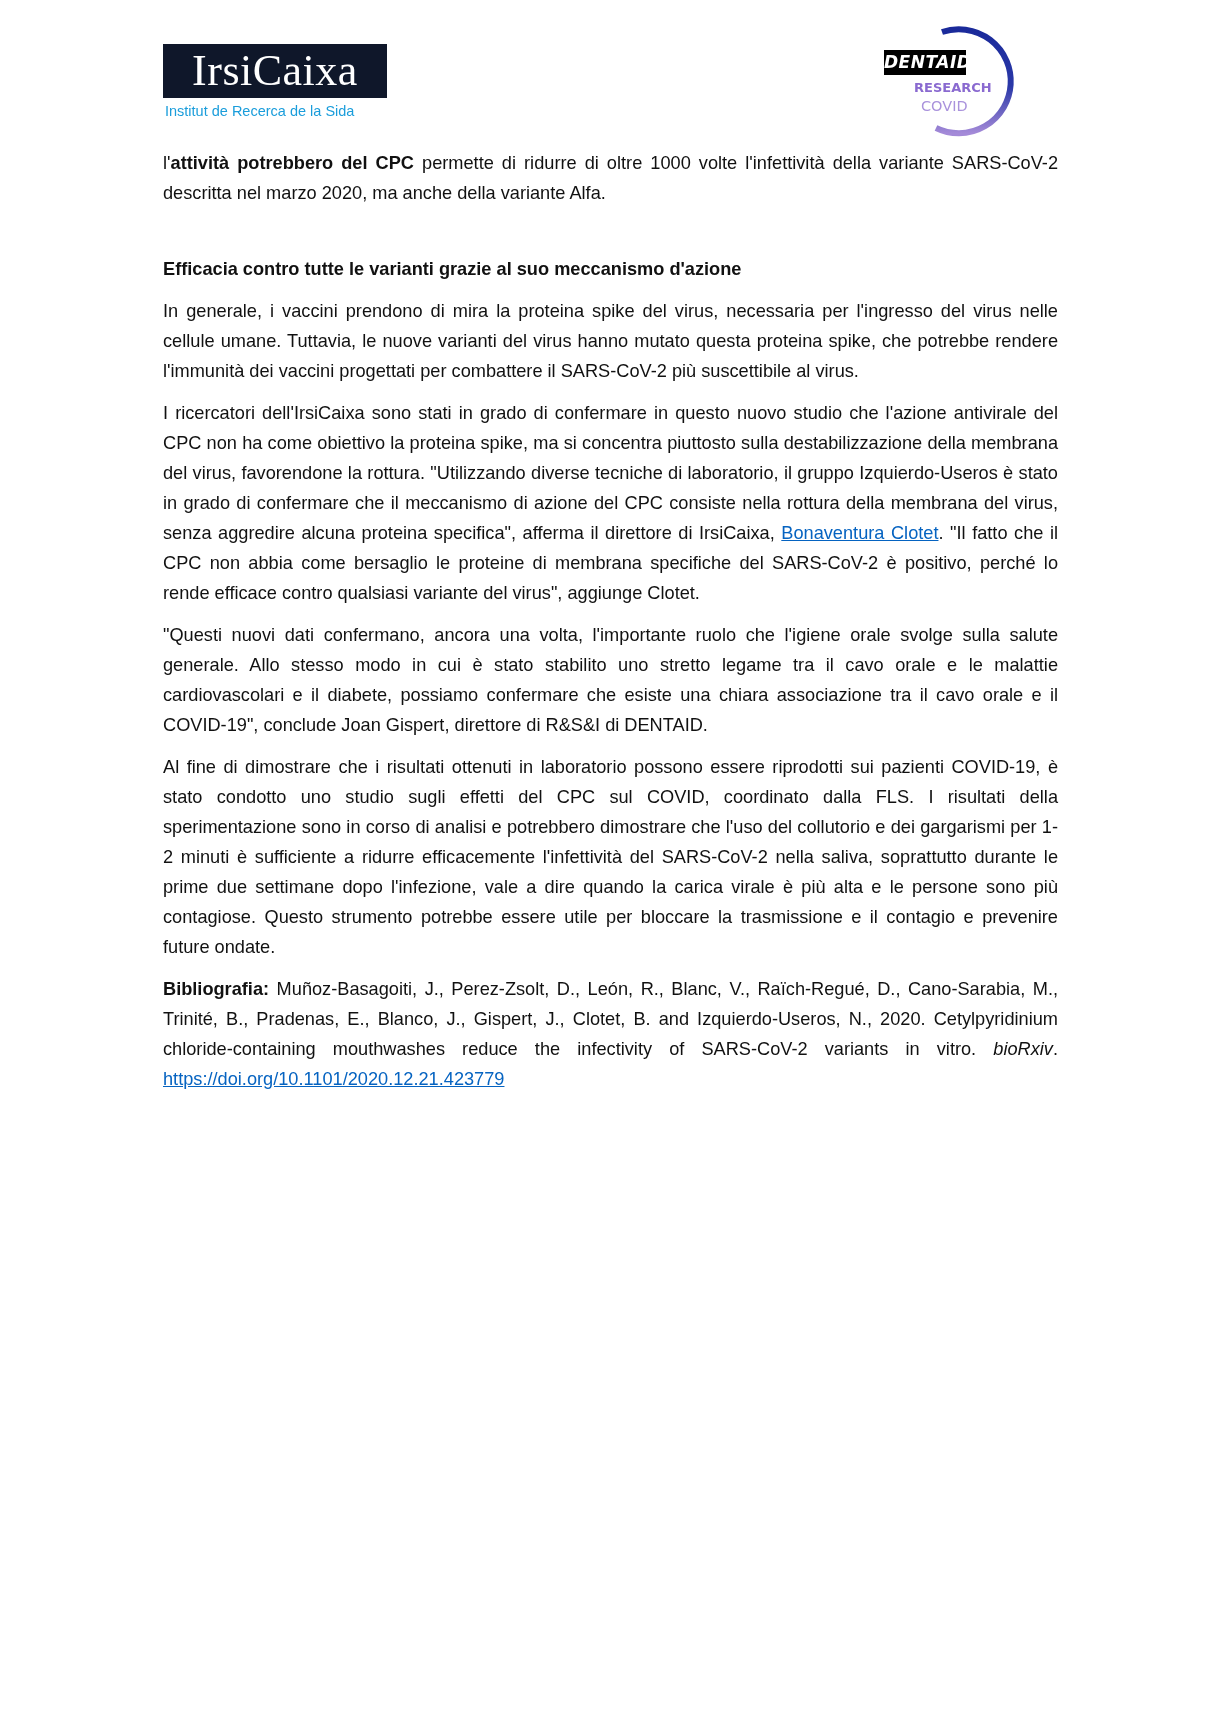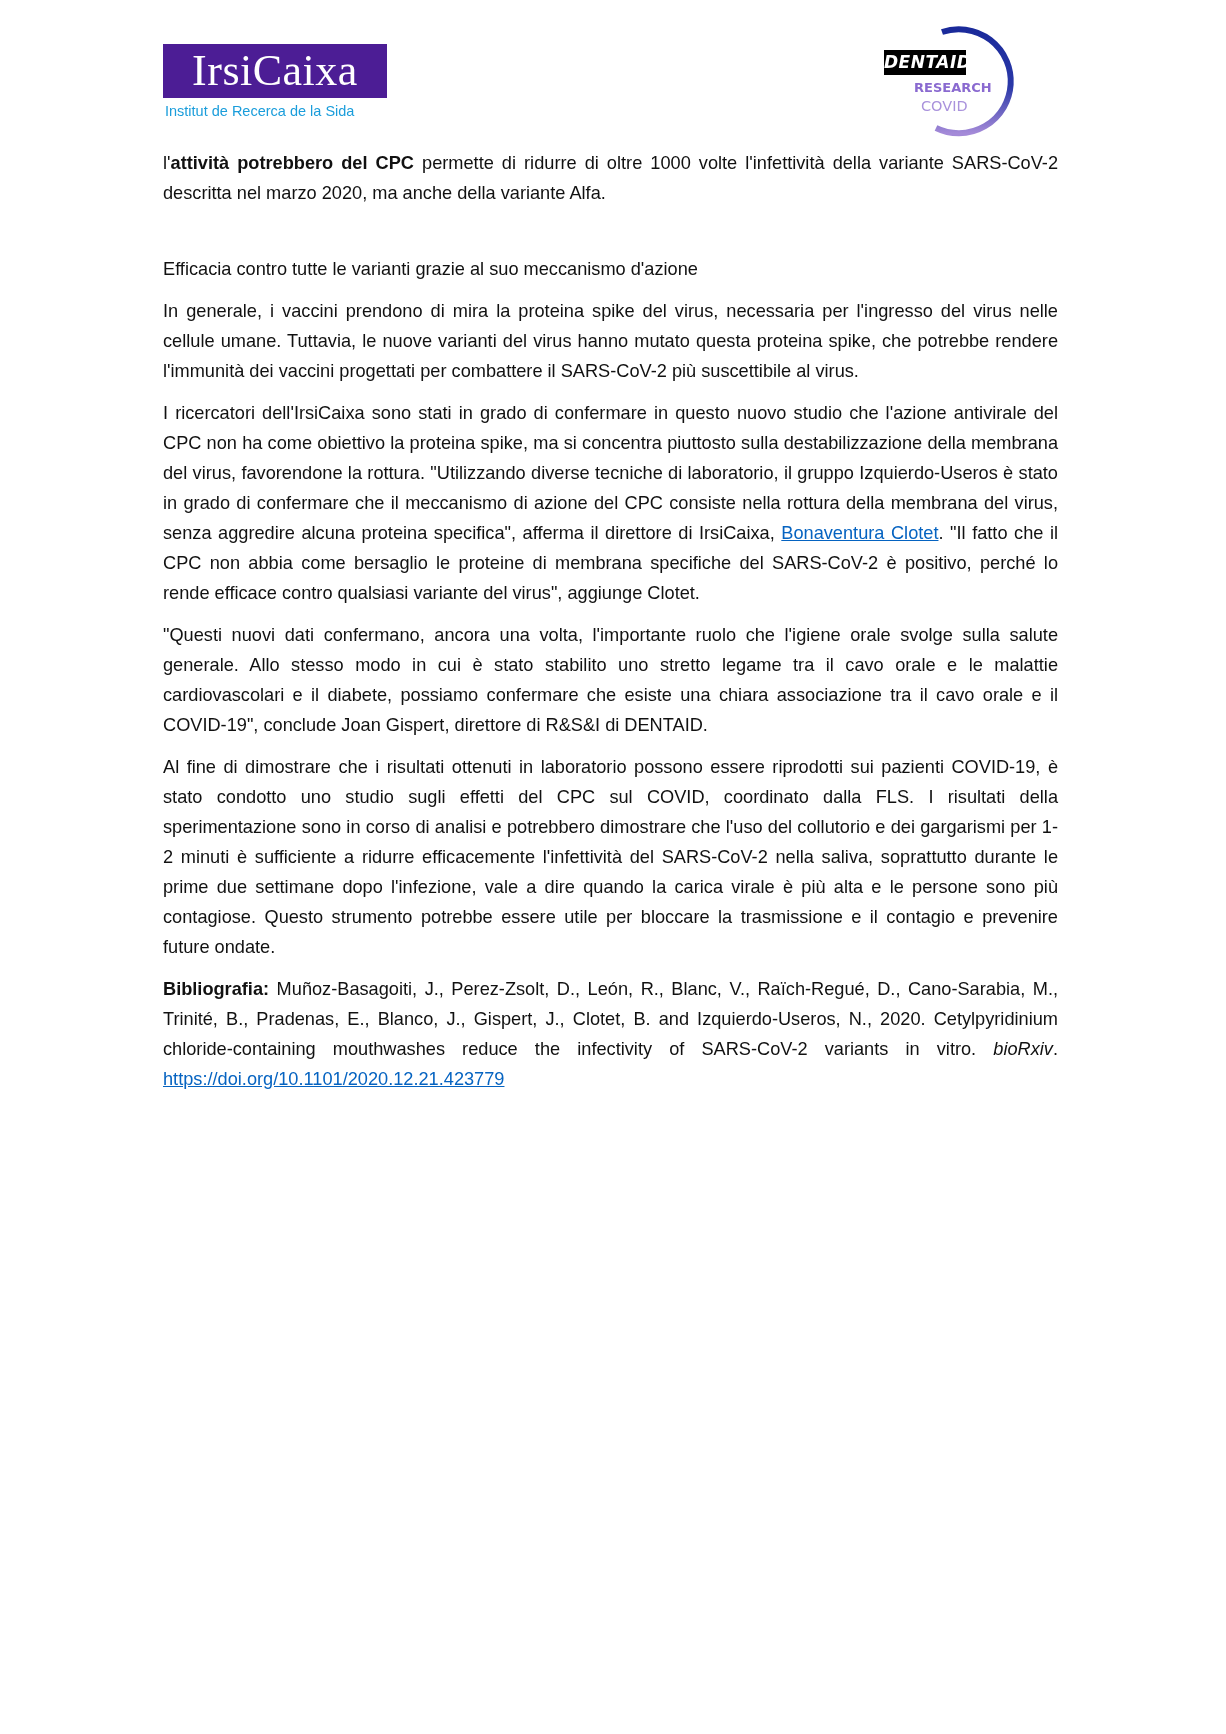--- a/index.html
+++ b/index.html
@@ -4,21 +4,21 @@
   <style>
     html, body { margin: 0; padding: 0; background: #ffffff; }
     body {
       width: 1226px; height: 1734px; position: relative; overflow: hidden;
       font-family: "Liberation Sans", "DejaVu Sans", sans-serif;
       color: #111111;
     }
     .header { position: absolute; left: 0; top: 0; width: 1226px; height: 150px; }
     .irsi-logo { position: absolute; left: 163px; top: 44px; width: 224px; }
     .irsi-box {
-      background: #4c1d95; height: 54px; width: 224px;
+      background: #0f172a; height: 54px; width: 224px;
       display: flex; align-items: center; justify-content: center;
       color: #ffffff; font-family: "Liberation Serif", "DejaVu Serif", serif;
       font-size: 44px; line-height: 54px; letter-spacing: 0.5px;
     }
     .irsi-sub {
       color: #1a9ddb; font-family: "Liberation Sans", sans-serif;
       font-size: 14.5px; margin-top: 5px; padding-left: 2px; white-space: nowrap;
     }
     .dentaid-logo { position: absolute; left: 884px; top: 24px; width: 160px; height: 115px; }
     .dentaid-logo svg { position: absolute; left: 0; top: 0; }
@@ -36,21 +36,21 @@
       position: absolute; left: 37px; top: 74px; color: #a992dc;
       font-size: 14.5px; font-family: "DejaVu Sans", sans-serif;
     }
 
     .content {
       position: absolute; left: 163px; top: 148px; width: 895px;
       font-family: "Liberation Sans", "DejaVu Sans", sans-serif;
       font-size: 18.2px; line-height: 30px; color: #111;
     }
     .content p { margin: 0 0 12px 0; text-align: justify; }
-    .content .heading { font-weight: normal; margin-top: 46px; margin-bottom: 12px; }
+    .content .heading { font-weight: bold; margin-top: 46px; margin-bottom: 12px; }
     .content b { font-weight: bold; }
     .content a { color: #0563c1; text-decoration: underline; }
     .content i { font-style: italic; }
   </style>
 </head>
 <body>
 
 <div class="header">
   <div class="irsi-logo">
     <div class="irsi-box">IrsiCaixa</div>

